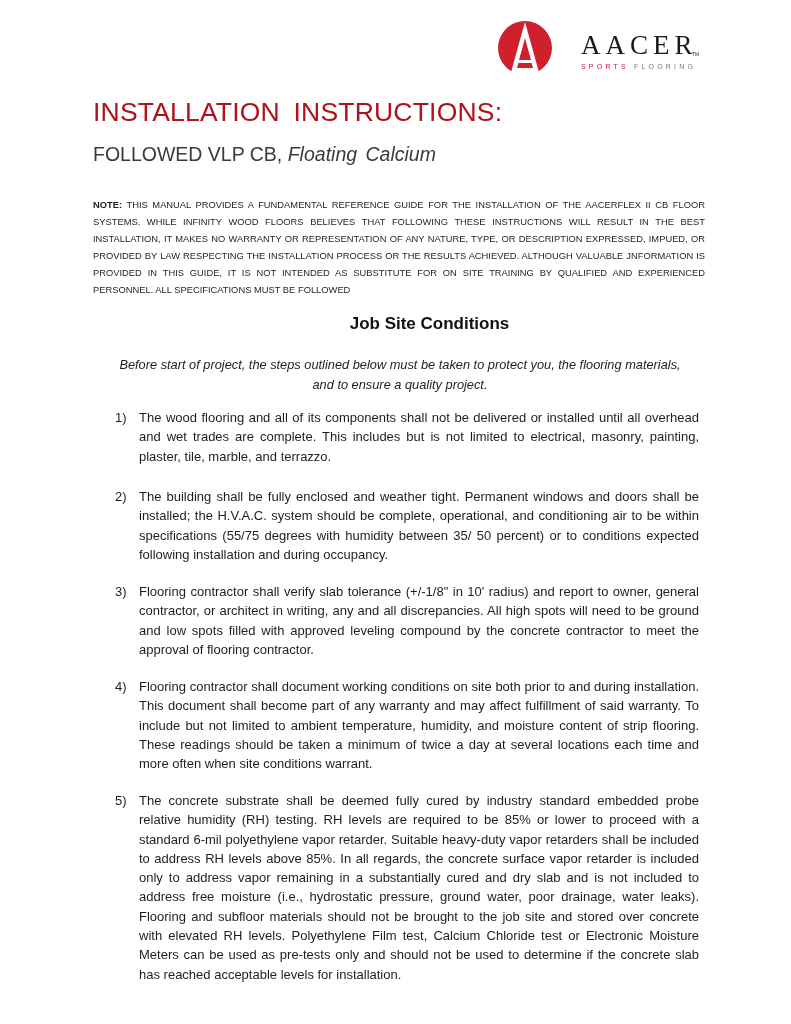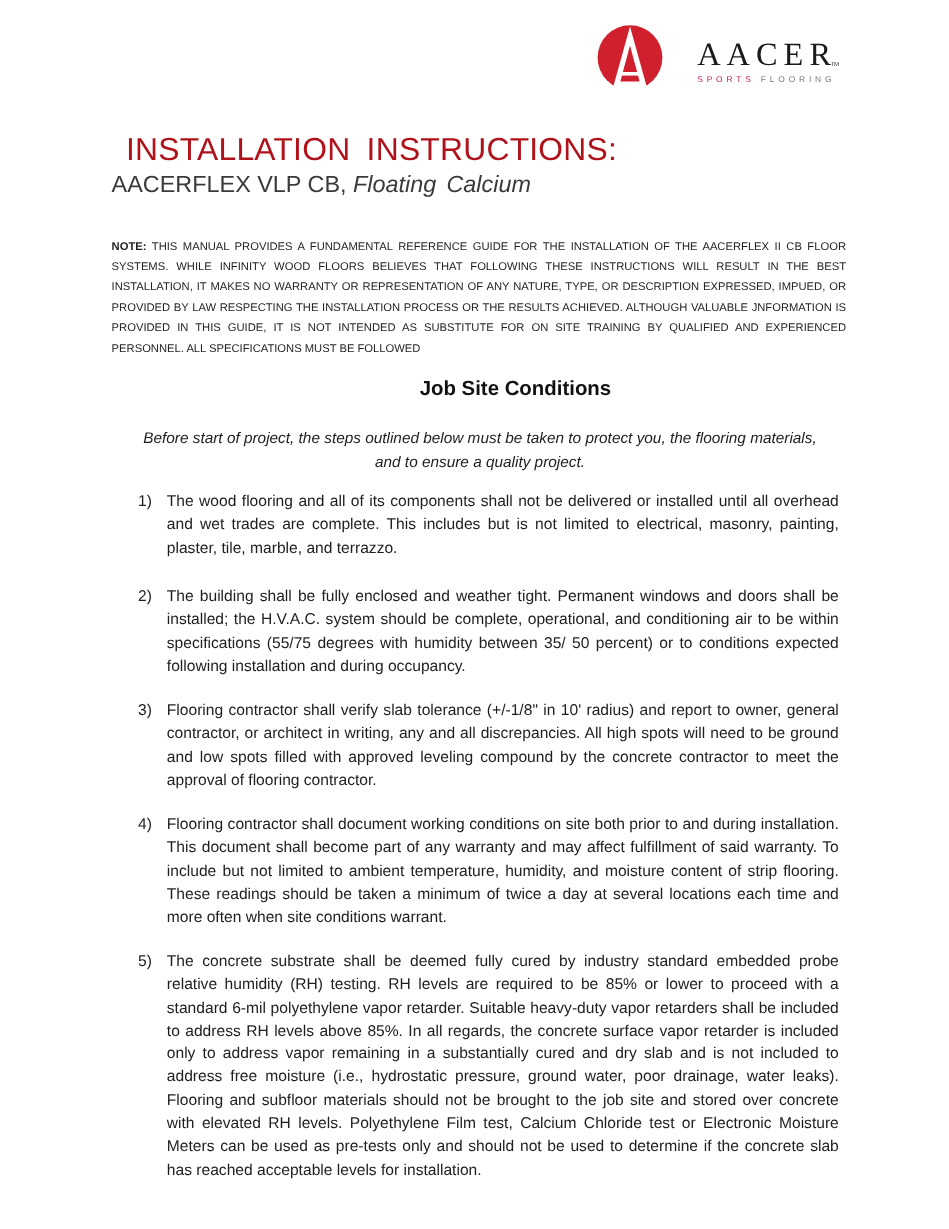--- a/index.html
+++ b/index.html
@@ -15,21 +15,21 @@
     color: #1a1a1a; line-height: 1;
   }
   .logo-tm { position: absolute; left: 195px; top: 33px; font-size: 5px; color: #333; font-family: "Liberation Sans", sans-serif; }
   .logo-tag {
     position: absolute; left: 84px; top: 45px; font-size: 7px; letter-spacing: 3.2px;
     color: #777; white-space: nowrap; font-family: "Liberation Sans", sans-serif;
   }
   .logo-tag .accent { color: #c2185b; }
 
   .title {
-    position: absolute; left: 93px; top: 97px; margin: 12px;
+    position: absolute; left: 93px; top: 97px; margin: 0;
     font-family: "Liberation Sans", sans-serif; font-weight: normal;
     font-size: 26.5px; color: #b0121b; word-spacing: 6px; letter-spacing: 0.2px;
     white-space: nowrap;
   }
   .subtitle {
     position: absolute; left: 93px; top: 143px; margin: 0;
     font-family: "Liberation Sans", sans-serif; font-weight: normal;
     font-size: 19.5px; color: #3a3a3a; white-space: nowrap;
   }
   .subtitle em { font-style: italic; word-spacing: 3px; }
@@ -67,21 +67,21 @@
     <polygon points="28,18 20,48 36,48" fill="#d0202e"></polygon>
     <rect x="18" y="38" width="20" height="5" fill="#ffffff"></rect>
     <polygon points="28,22 22,40 34,40" fill="#d0202e"></polygon>
   </svg>
   <span class="logo-word">AACER</span>
   <span class="logo-tm">TM</span>
   <span class="logo-tag"><span class="accent">SPORTS</span><span> FLOORING</span></span>
 </div>
 
 <h1 class="title">INSTALLATION  INSTRUCTIONS:</h1>
-<h2 class="subtitle"><span>AACERFLEX VLP CB,</span> <em>Floating  Calcium</em></h2>
+<h2 class="subtitle"><span>FOLLOWED VLP CB,</span> <em>Floating  Calcium</em></h2>
 
 <p class="note"><b>NOTE:</b><span> THIS MANUAL PROVIDES A FUNDAMENTAL REFERENCE GUIDE FOR THE INSTALLATION OF THE AACERFLEX II CB FLOOR SYSTEMS. WHILE INFINITY WOOD FLOORS BELIEVES THAT FOLLOWING THESE INSTRUCTIONS WILL RESULT IN THE BEST INSTALLATION, IT MAKES NO WARRANTY OR REPRESENTATION OF ANY NATURE, TYPE, OR DESCRIPTION EXPRESSED, IMPUED, OR PROVIDED BY LAW RESPECTING THE INSTALLATION PROCESS OR THE RESULTS ACHIEVED. ALTHOUGH VALUABLE JNFORMATION IS PROVIDED IN THIS GUIDE, IT IS NOT INTENDED AS SUBSTITUTE FOR ON SITE TRAINING BY QUALIFIED AND EXPERIENCED PERSONNEL. ALL SPECIFICATIONS MUST BE FOLLOWED</span></p>
 
 <h3 class="section-title">Job Site Conditions</h3>
 <p class="intro">Before start of project, the steps outlined below must be taken to protect you, the flooring materials, and to ensure a quality project.</p>
 
 <ol class="steps">
   <li class="step" style="top:408px">
     <span class="step-num">1)</span>
     <span class="step-text">The wood flooring and all of its components shall not be delivered or installed until all overhead and wet trades are complete. This includes but is not limited to electrical, masonry, painting, plaster, tile, marble, and terrazzo.</span>

